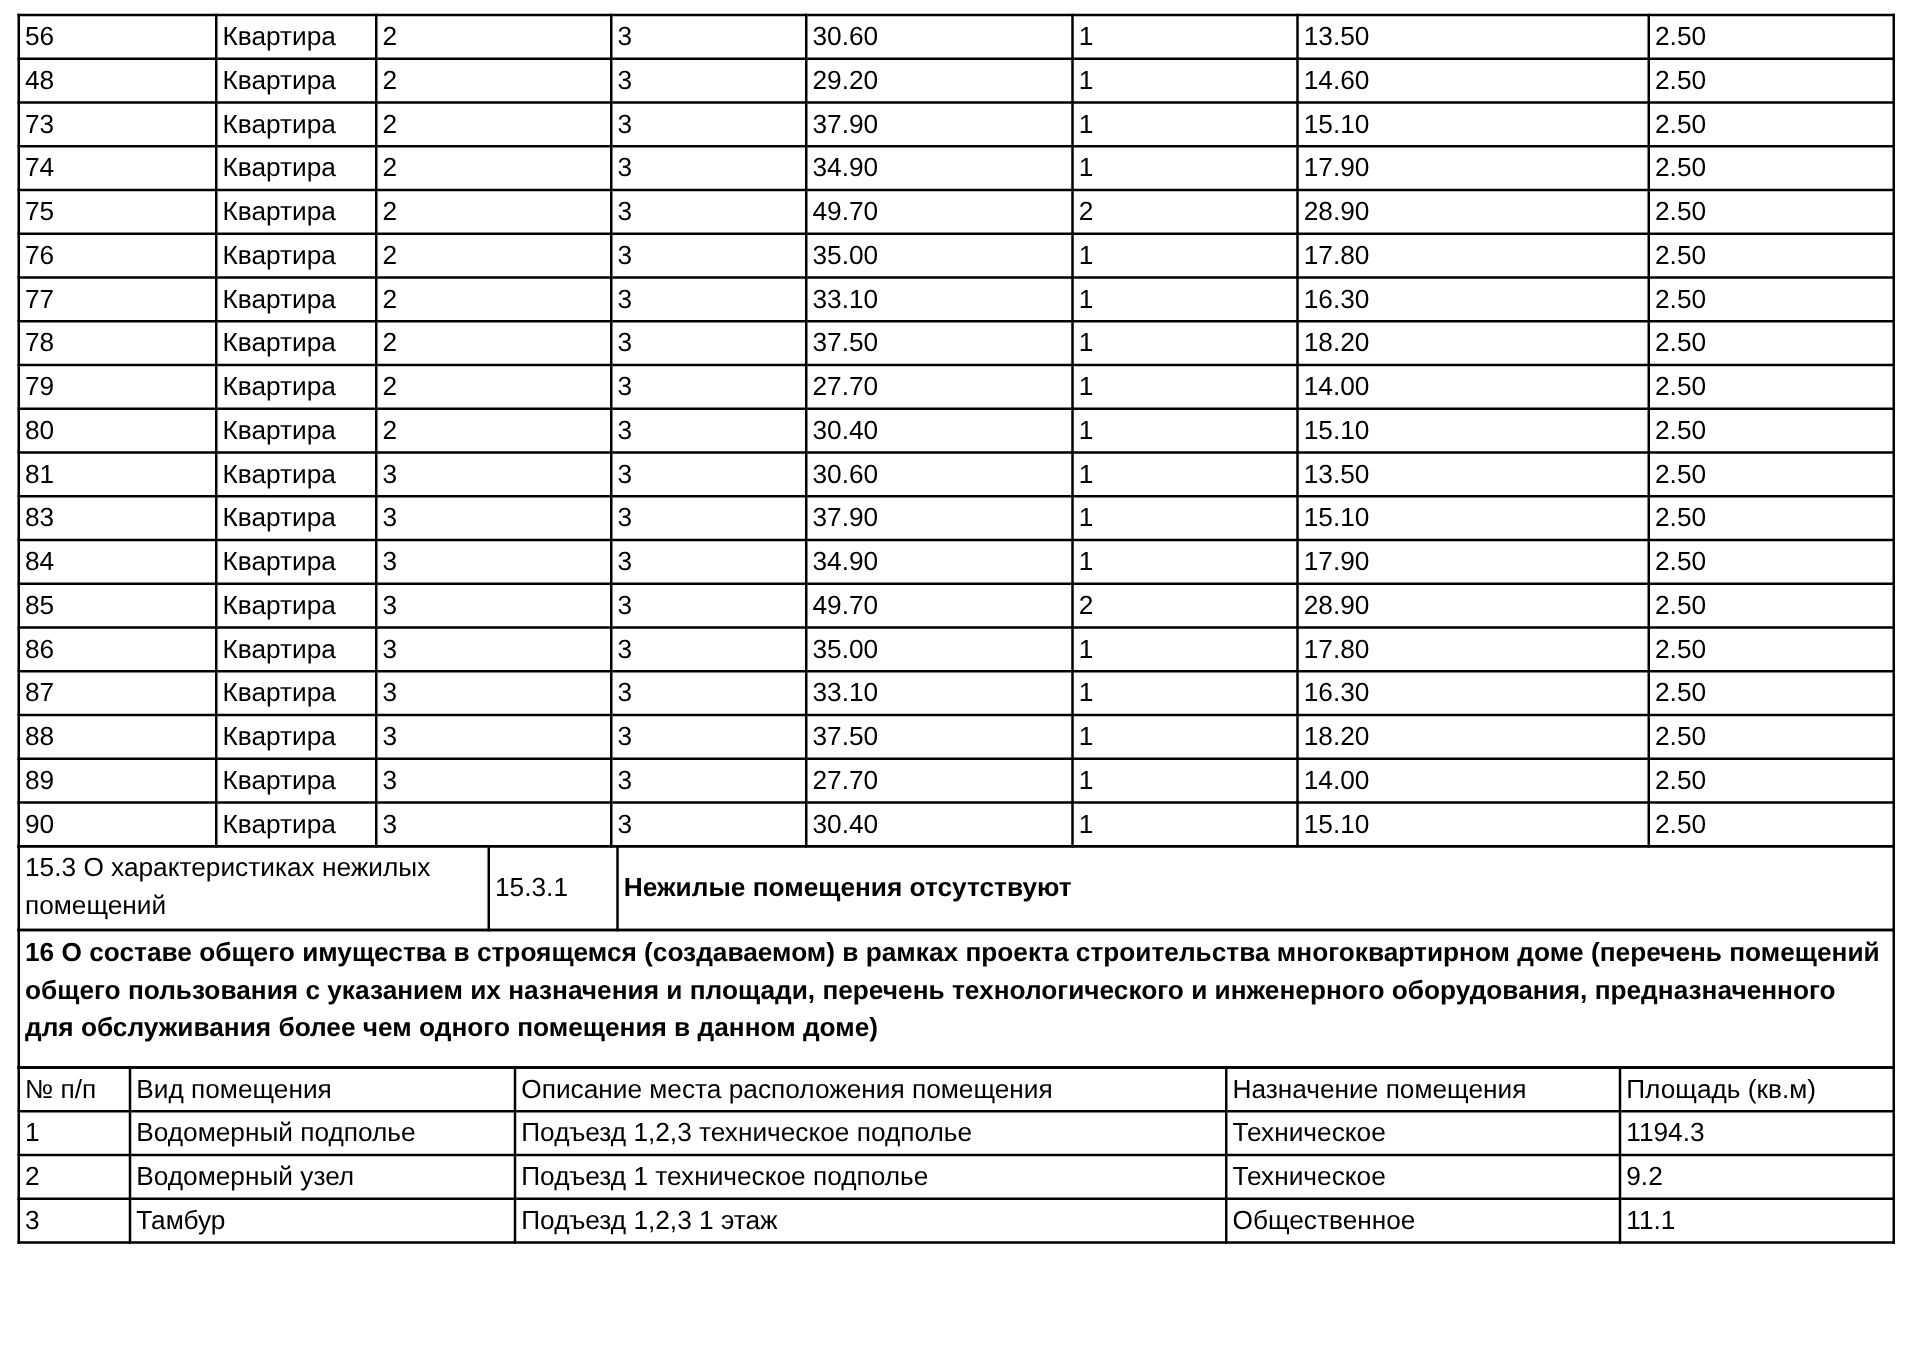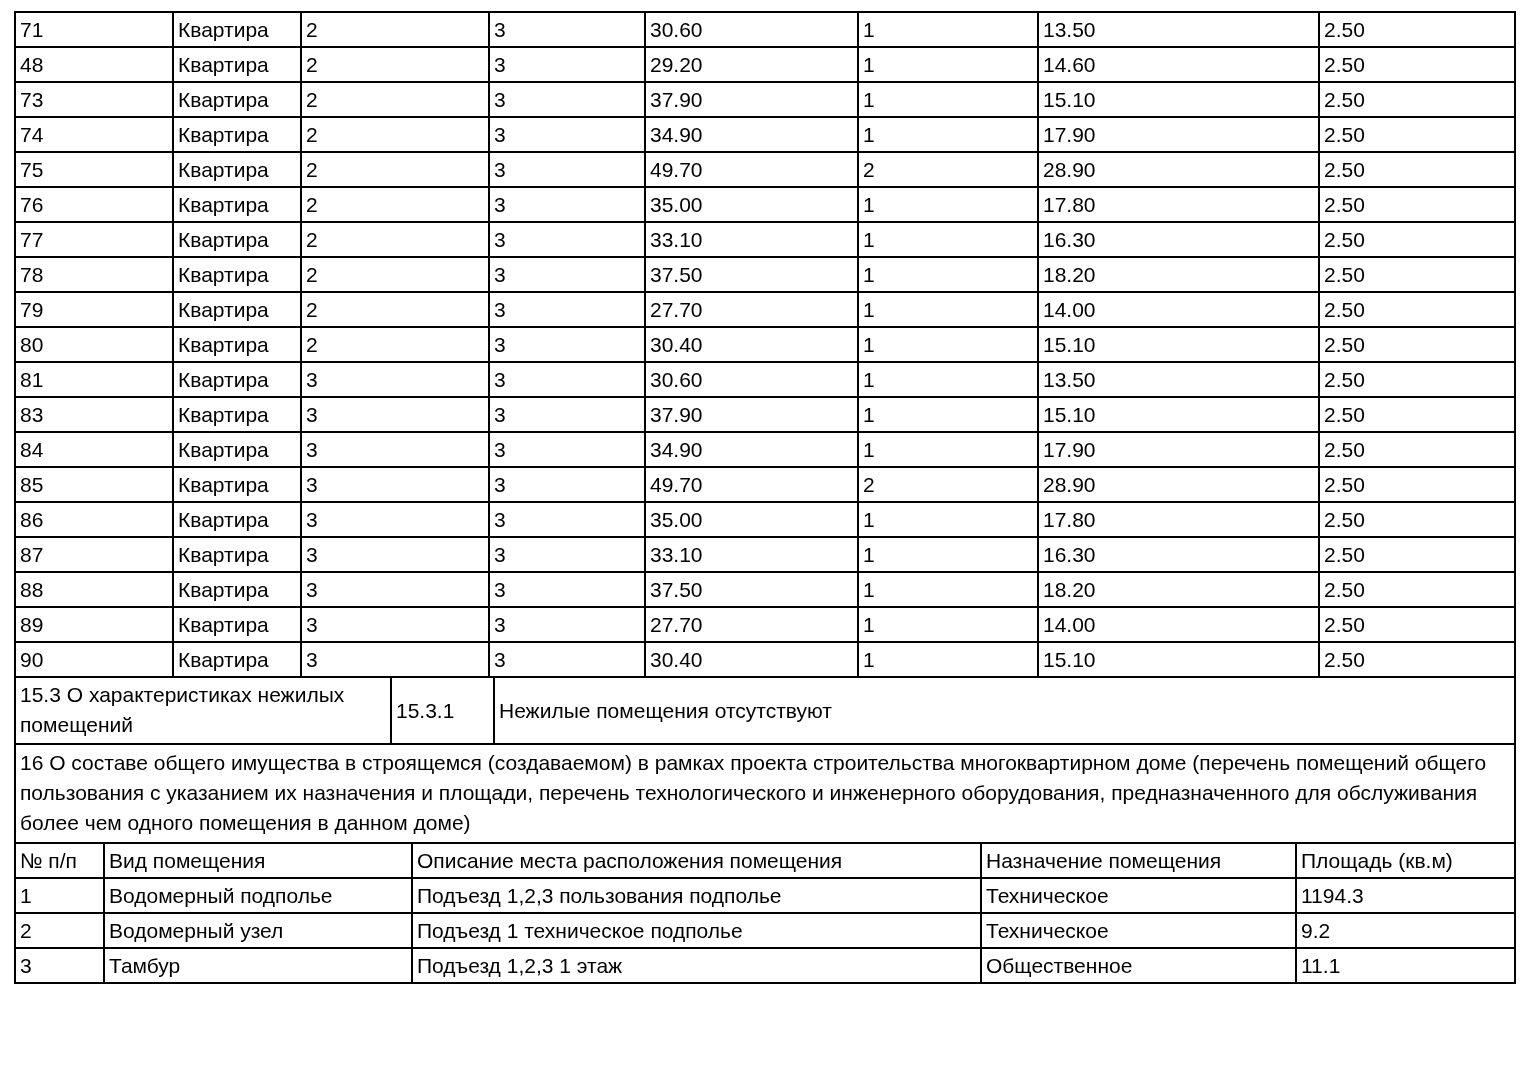--- a/index.html
+++ b/index.html
@@ -26,23 +26,23 @@
     padding:2px 3px 1px 4px;
     line-height:1.42;
     overflow:hidden;
   }
   
   .apt td{height:30px;white-space:nowrap;}
   
   .sec td{height:62px;}
   .sec .code{vertical-align:middle;margin-top:12px;}
   .sec .val{vertical-align:middle;}
-  .bold{font-weight:normal;}
+  .bold{font-weight:bold;}
   
-  .wide td{height:auto;padding:3px 6px 5px 4px;}
+  .wide td{height:auto;padding:3px 6px 16px 4px;font-weight:bold;}
   
   .common td,.common th{height:30px;white-space:nowrap;}
 </style>
 </head>
 <body>
 
 <div class="page">
 
   <table class="apt">
     <colgroup>
@@ -50,21 +50,21 @@
         <col style="width:128px">
         <col style="width:188px">
       <col style="width:156px">
         <col style="width:213px">
         <col style="width:180px">
       <col style="width:281px">
         <col style="width:196px">
     </colgroup>
     <tbody>
         <tr>
-          <td>71</td>
+          <td>56</td>
           <td>Квартира</td>
           <td>2</td>
           <td>3</td>
           <td>30.60</td>
           <td>1</td>
           <td>13.50</td>
           <td>2.50</td>
         </tr>
         <tr>
           <td>48</td>
@@ -290,21 +290,21 @@
         <th>Вид помещения</th>
         <th>Описание места расположения помещения</th>
         <th>Назначение помещения</th>
         <th>Площадь (кв.м)</th>
       </tr>
     </thead>
     <tbody>
         <tr>
           <td>1</td>
           <td>Водомерный подполье</td>
-          <td>Подъезд 1,2,3 пользования подполье</td>
+          <td>Подъезд 1,2,3 техническое подполье</td>
           <td>Техническое</td>
           <td>1194.3</td>
         </tr>
         <tr>
           <td>2</td>
           <td>Водомерный узел</td>
           <td>Подъезд 1 техническое подполье</td>
           <td>Техническое</td>
           <td>9.2</td>
         </tr>

